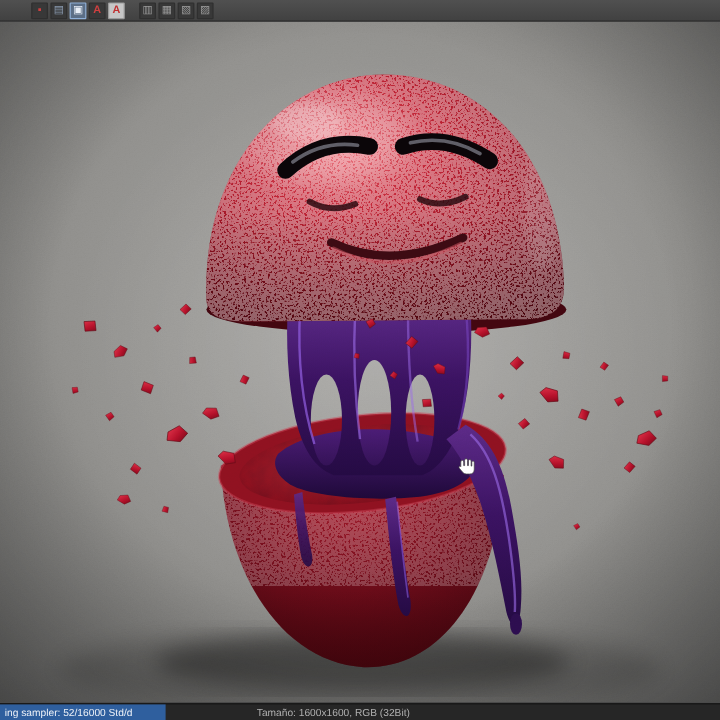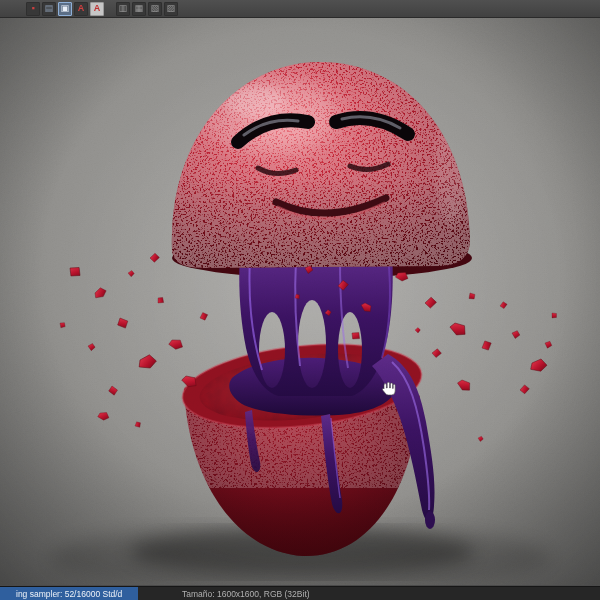--- a/index.html
+++ b/index.html
@@ -37,24 +37,24 @@
   .statusbar{
     height:14px;flex:0 0 14px;
     background:#262626;border-top:1px solid #161616;
     display:flex;align-items:center;
     font-size:9px;color:#b5b5b5;white-space:nowrap;
   }
   .progress{
     height:100%;width:138px;flex:0 0 138px;
     background:var(--progress_blue,#2f5f9e);
     color:#eef2f8;display:flex;align-items:center;
-    overflow:hidden;padding-left:16px;text-align:right;
+    overflow:hidden;padding-left:4px;text-align:right;
   }
   .progress span{font-size:8.5px;}
-  .size-label{margin-left:44px;font-size:8.5px;color:#b0b0b0;}
+  .size-label{margin-left:76px;font-size:8.5px;color:#b0b0b0;}
 </style>
 </head>
 <body>
 
 <div class="app">
 
   <div class="toolbar">
     <span class="tb-icon red">
         <span>▪</span>
       </span>

